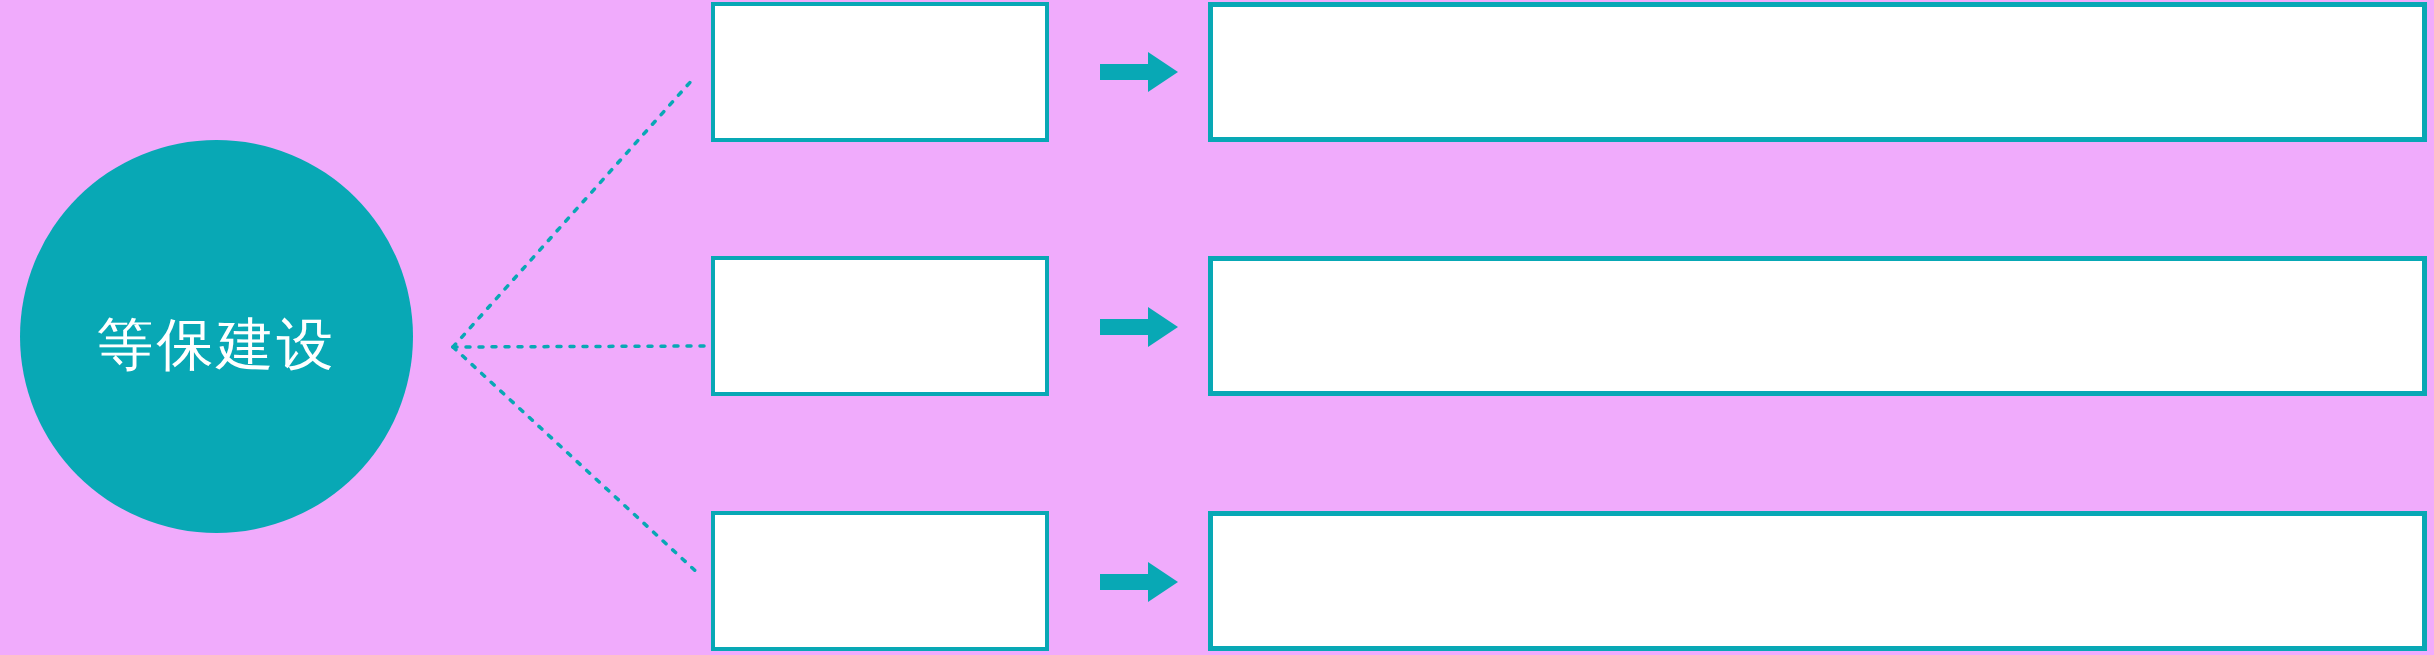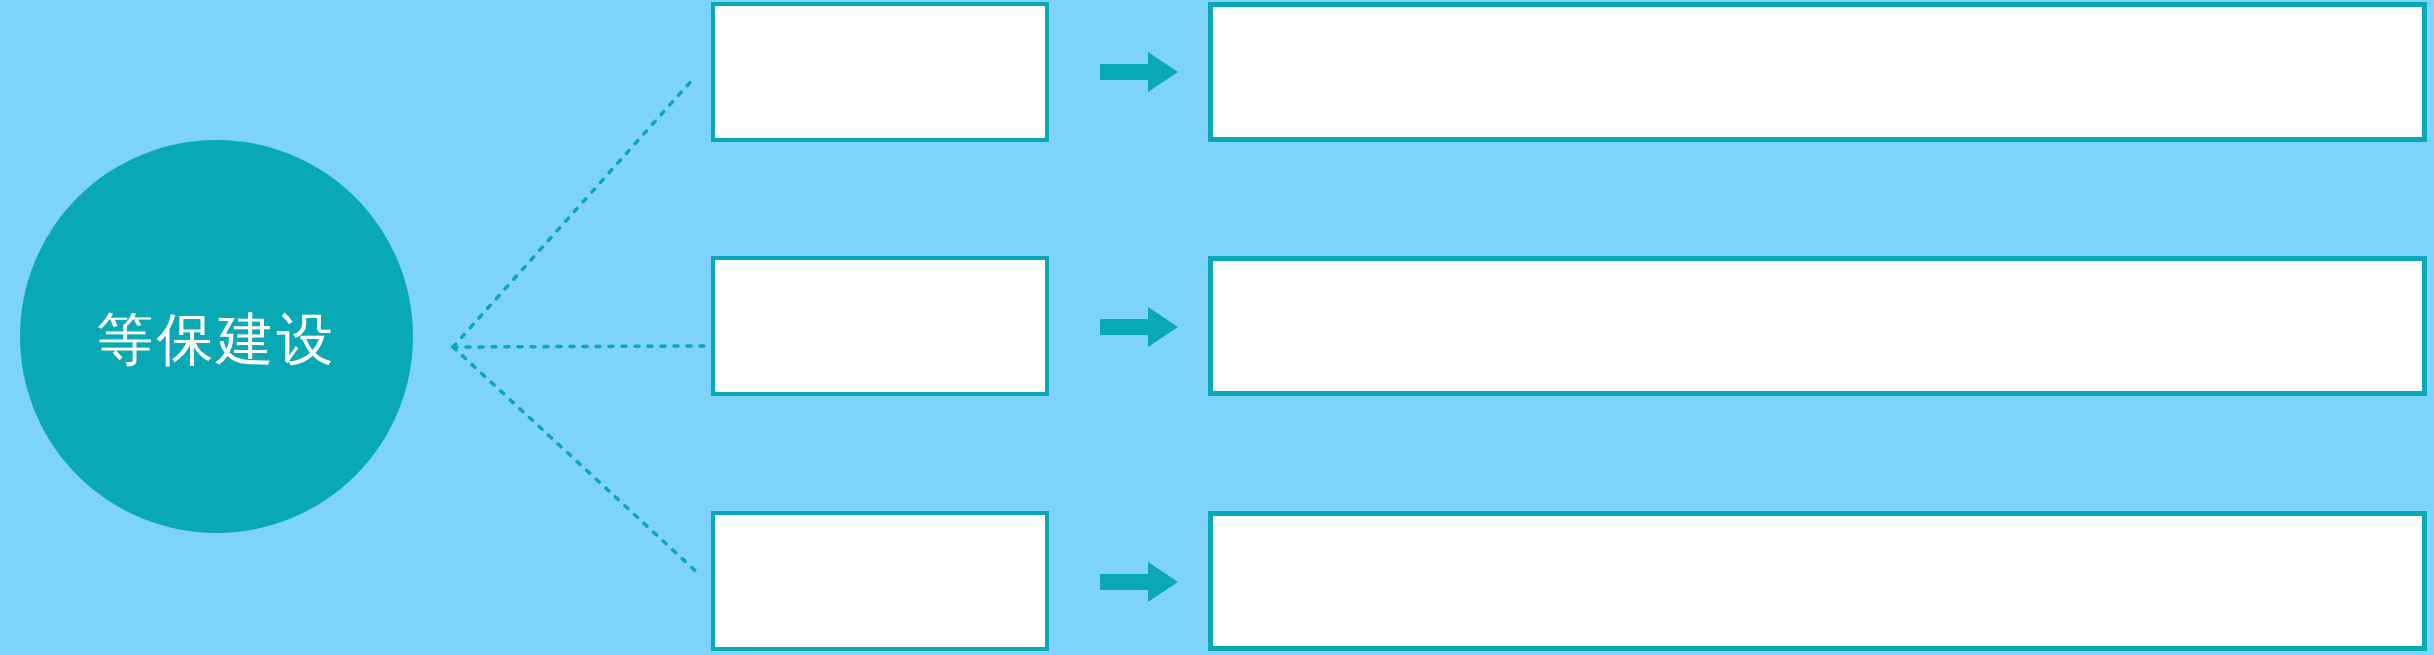--- a/index.html
+++ b/index.html
@@ -1,23 +1,23 @@
 <!DOCTYPE html>
 <html style="--accent: #08A8B5; --text-on-accent: #FFFFFF;"><head>
 <meta charset="utf-8">
 <style>
   :root { --accent: #08A8B5; --text-on-accent: #FFFFFF; }
   html, body { margin: 0; padding: 0; background: #ffffff; }
   .stage {
     position: relative;
     width: 2434px;
     height: 655px;
-    background: #7dd3fc;
+    background: #f0abfc;
     overflow: hidden;
-    font-family: Liberation Mono, monospace;
+    font-family: Liberation Sans, sans-serif;
   }
   .connectors {
     position: absolute;
     left: 0; top: 0;
     width: 2434px; height: 655px;
     pointer-events: none;
   }
   .connector {
     stroke: var(--accent);
     stroke-width: 3.5;

